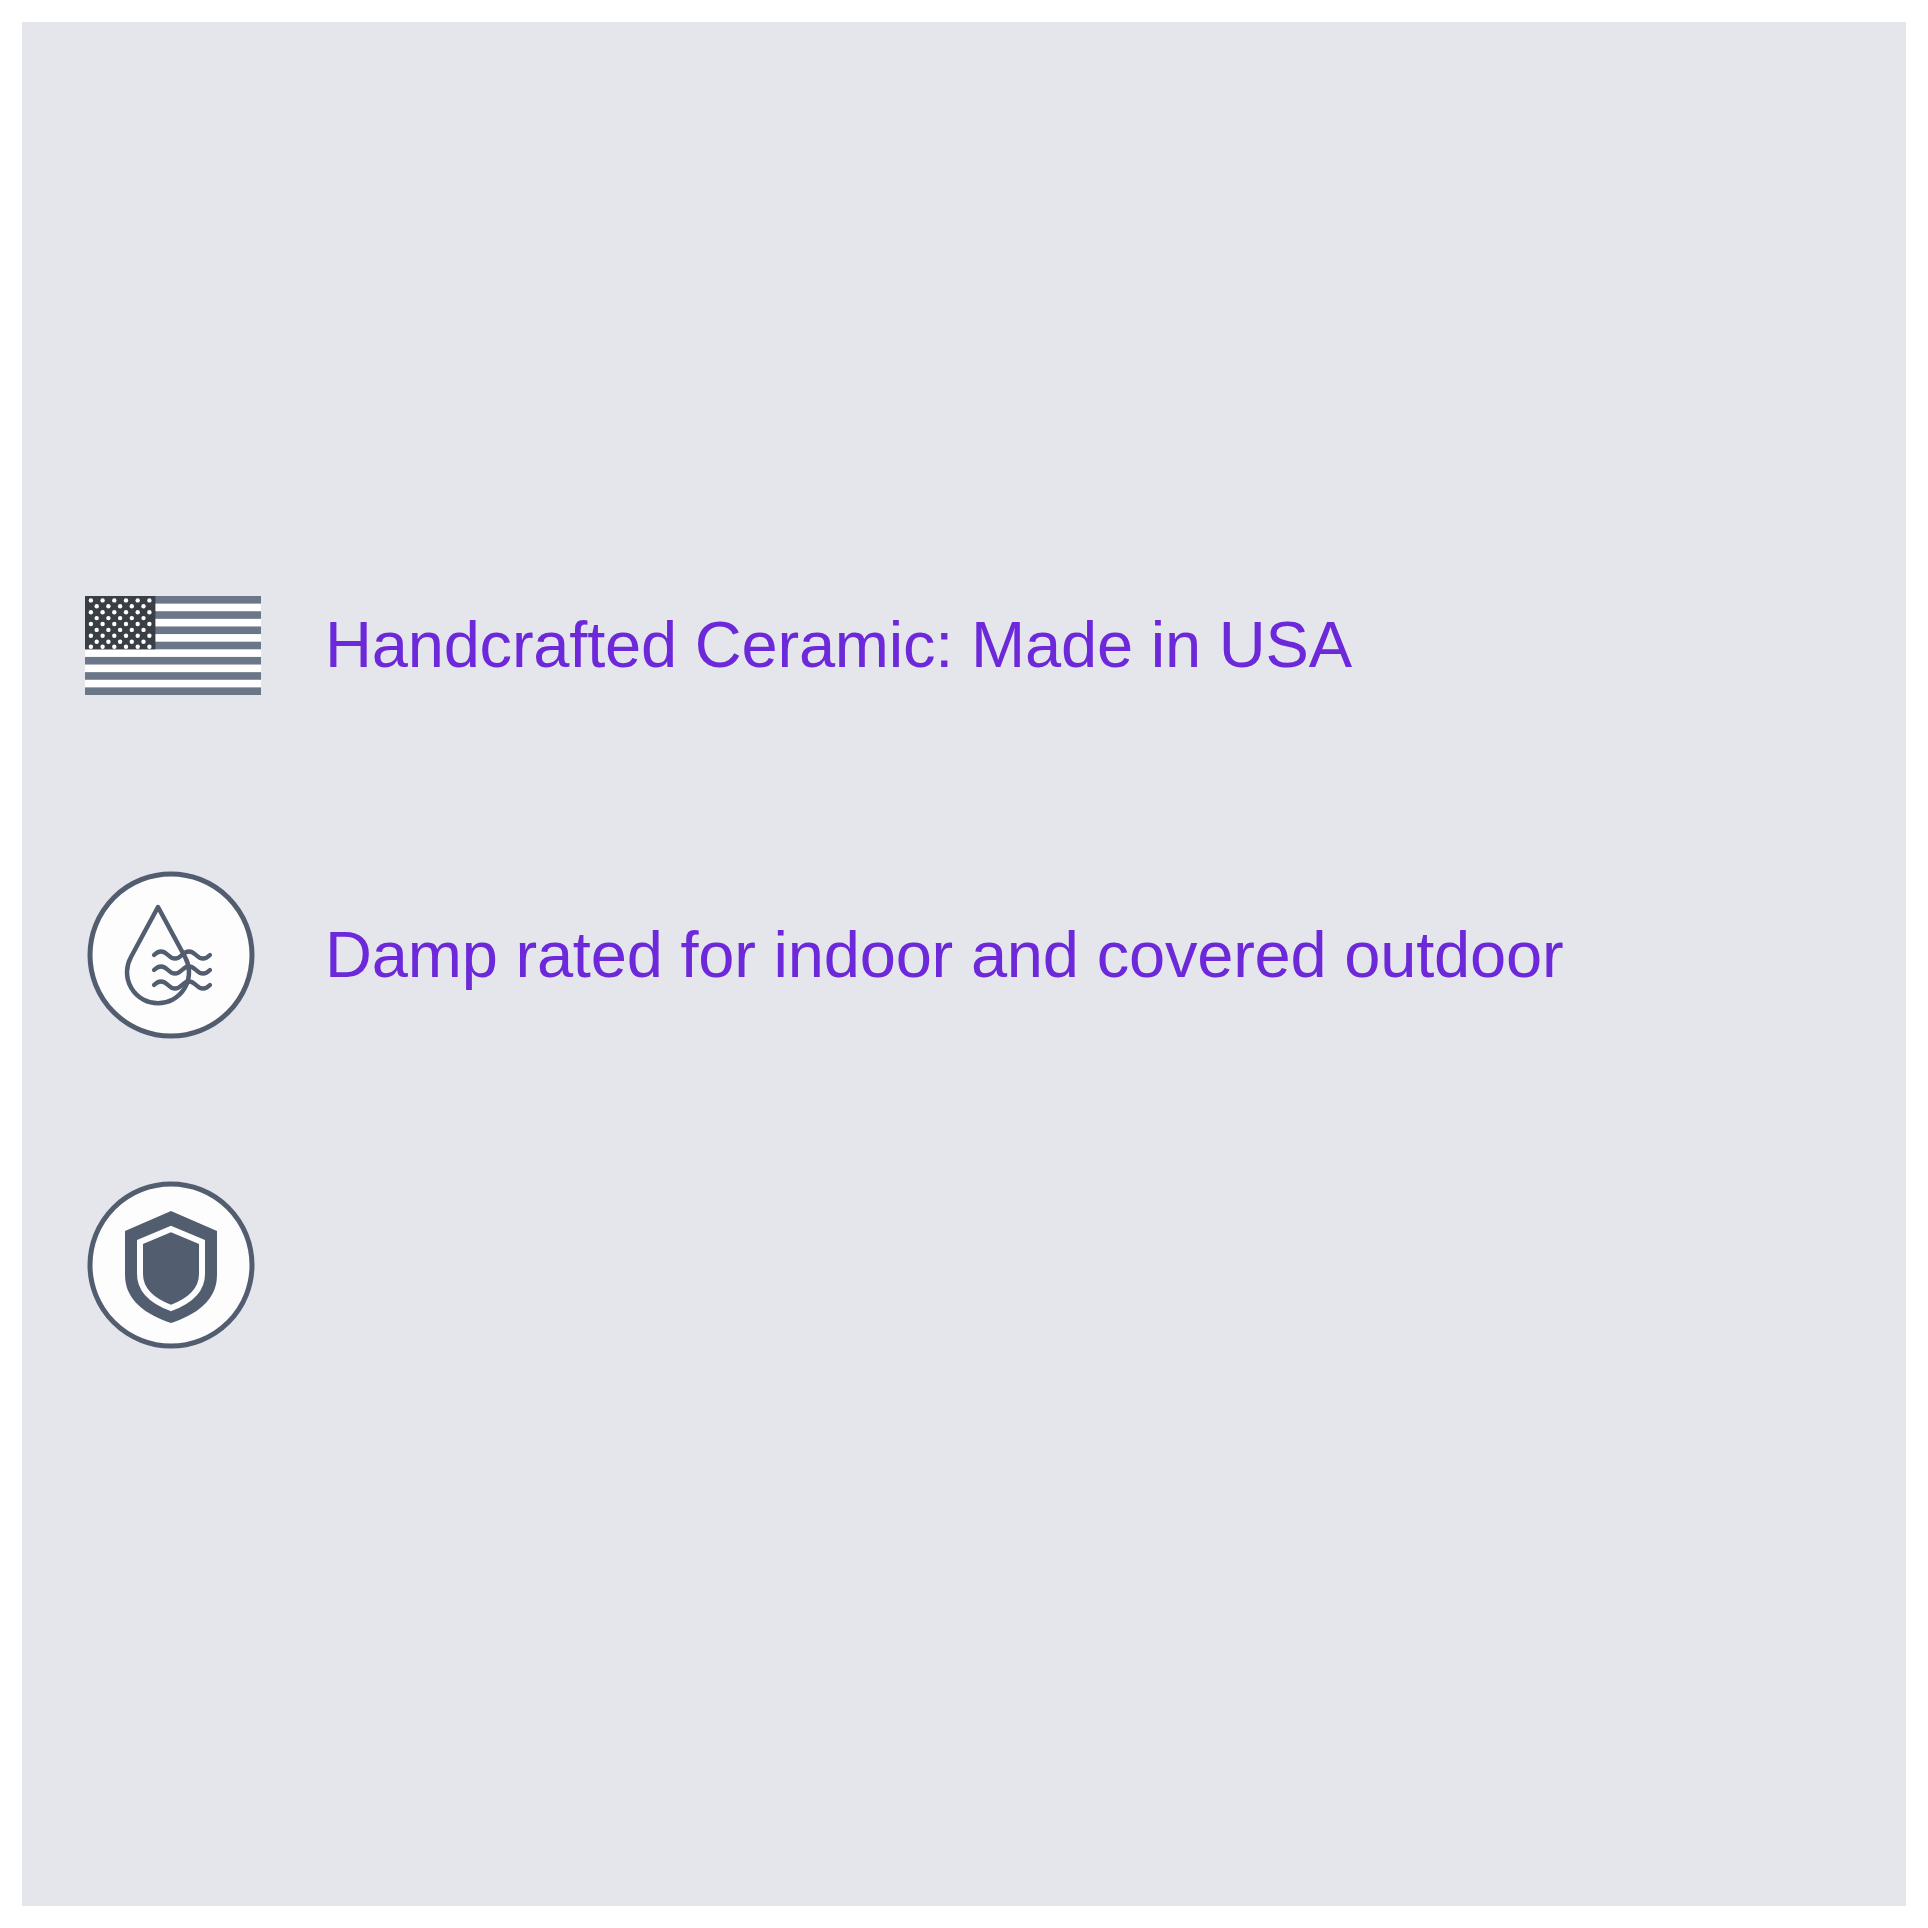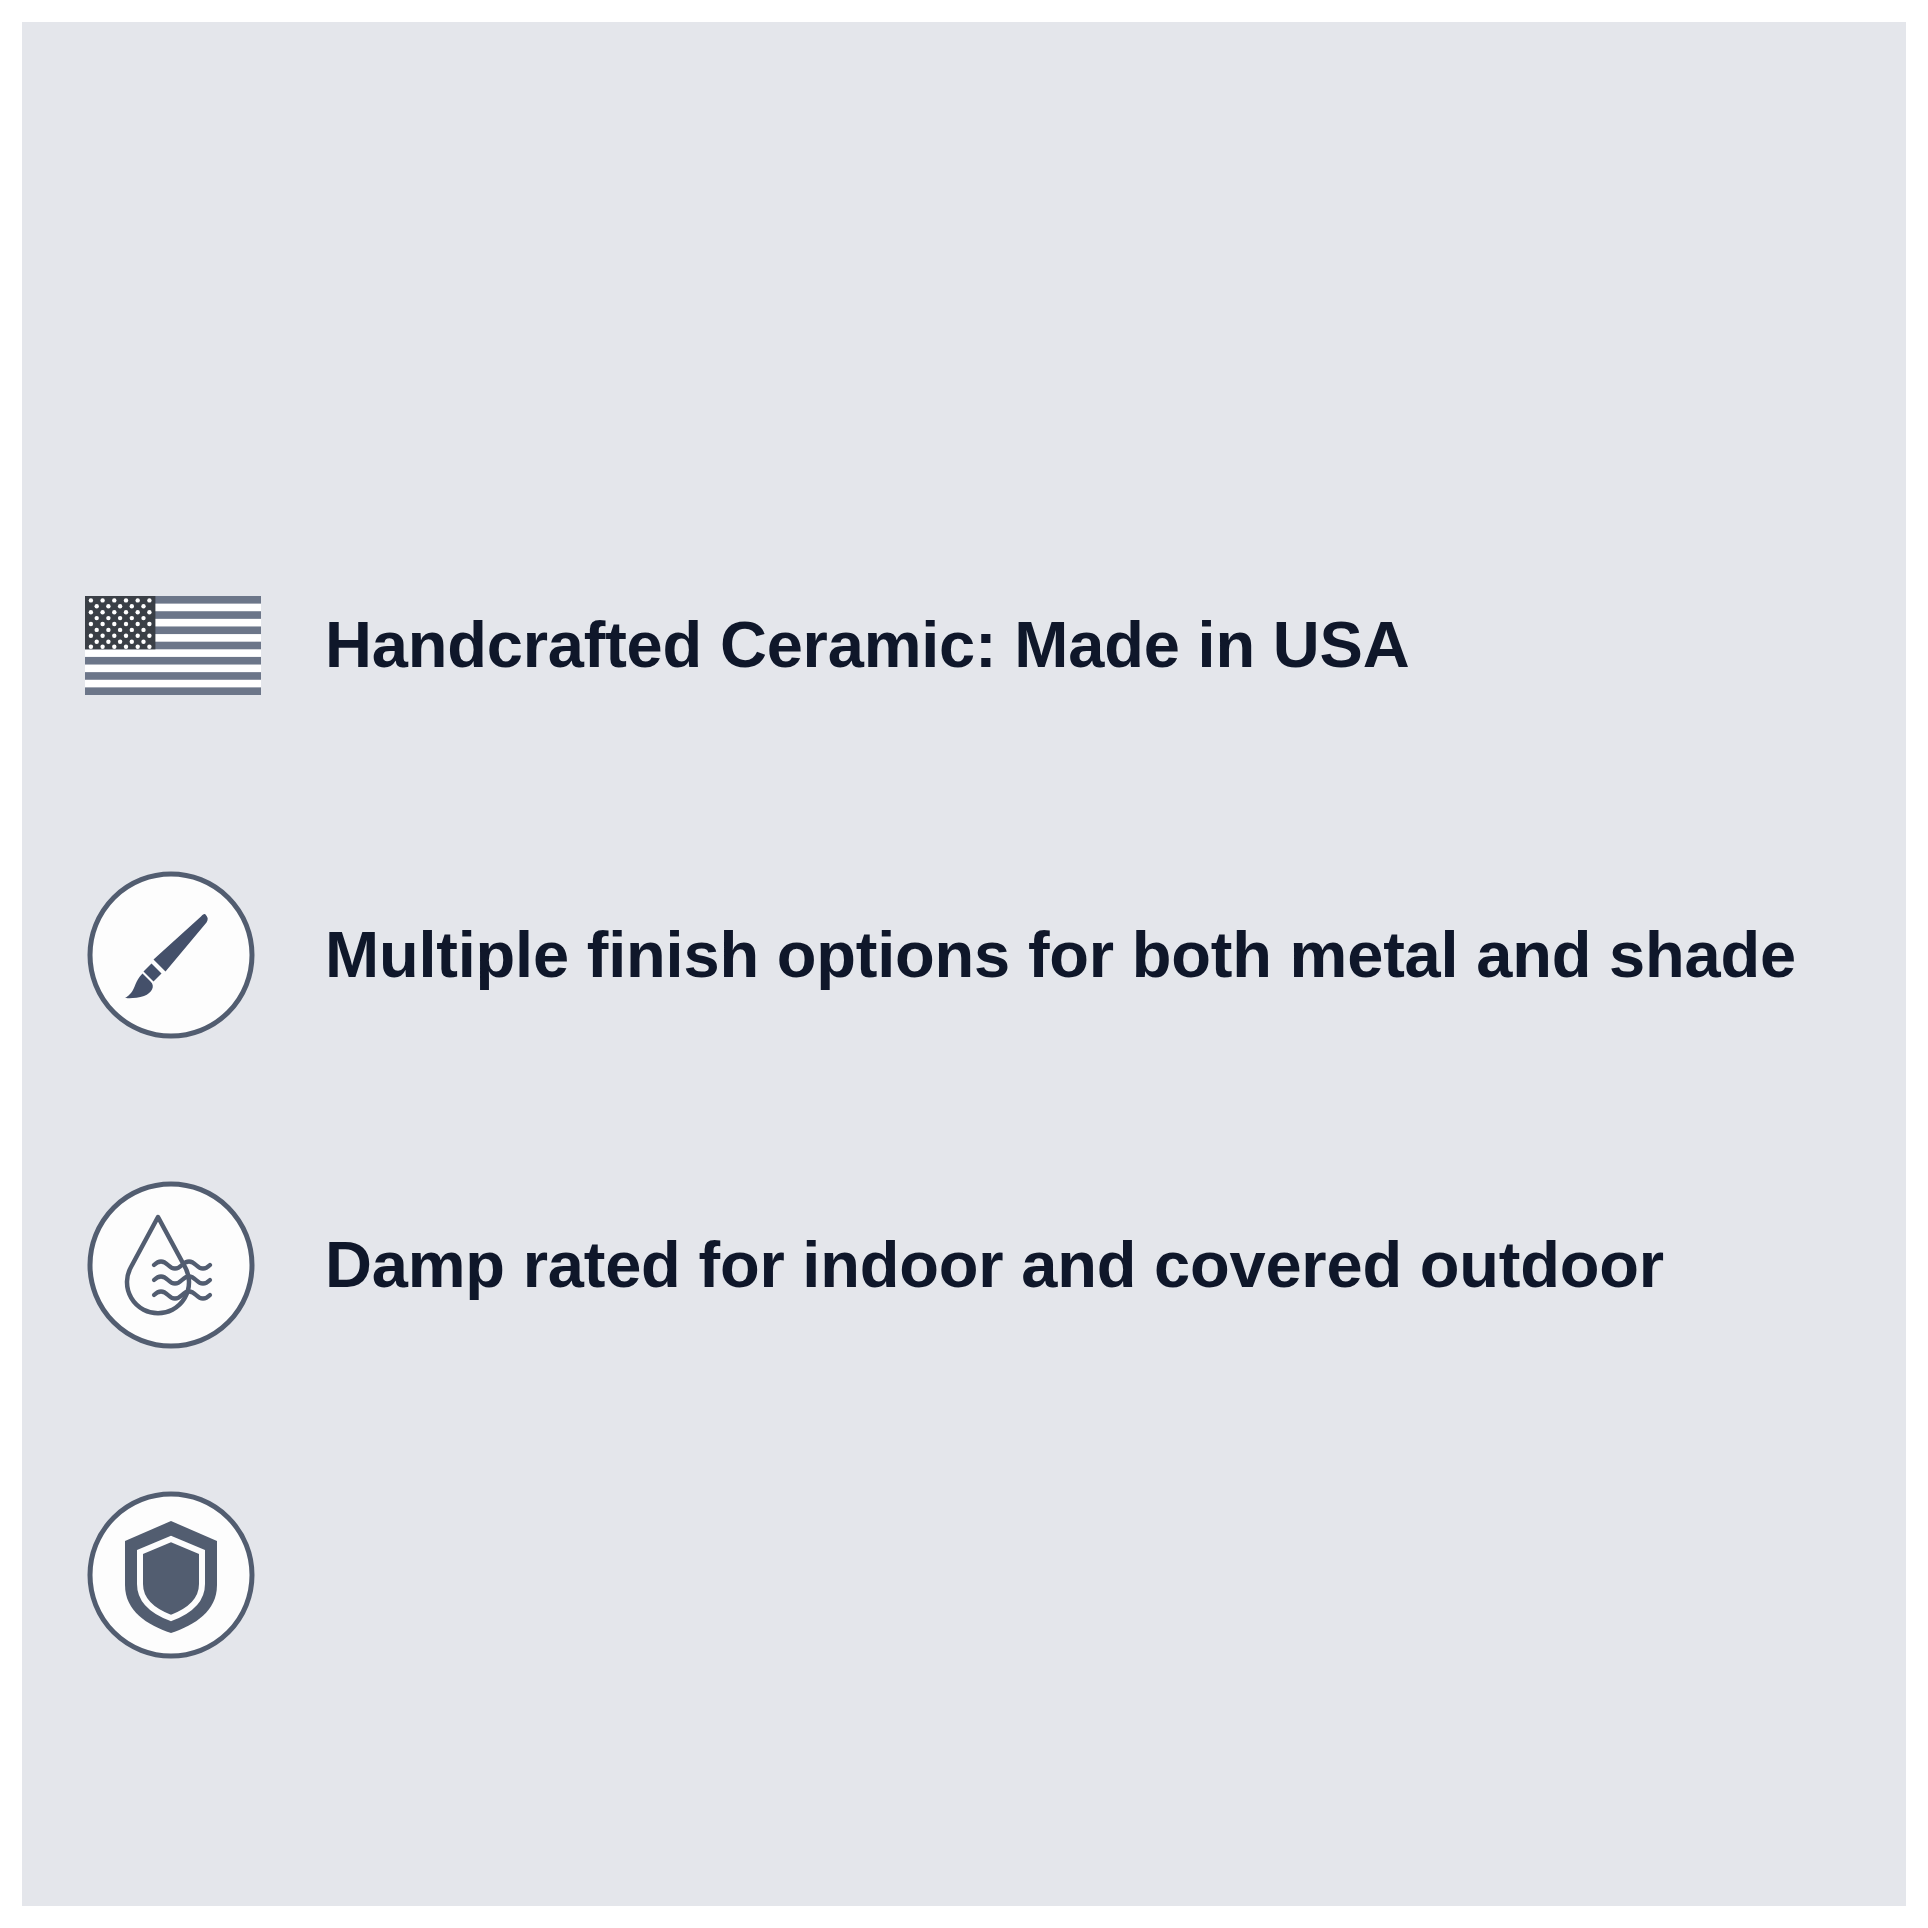--- a/index.html
+++ b/index.html
@@ -54,22 +54,22 @@
   }
 
   .label-cell {
     flex: 1;
     padding-left: 0px;
   }
 
   .feature-label {
     font-family: "Liberation Sans", sans-serif;
     font-size: 65px;
-    font-weight: 700;
-    color: #0f172a;
+    font-weight: 400;
+    color: #6d28d9;
     letter-spacing: -0.2px;
     line-height: 1.05;
     white-space: nowrap;
   }
 
   
   .flag-icon {
     width: 176px;
     height: 99px;
     display: block;
@@ -175,35 +175,20 @@
                   <circle cx="64.4" cy="50.8" r="2.2"></circle>
               </g>
             </g>
           </svg>
         </div>
         <div class="label-cell">
           <div class="feature-label">Handcrafted Ceramic: Made in USA</div>
         </div>
       </div>
 
-      <div class="feature-row">
-        <div class="icon-cell">
-          <svg class="circle-icon" viewBox="0 0 172 172">
-            <circle cx="86" cy="86" r="81" fill="#fdfdfd" stroke="#525d70" stroke-width="5"></circle>
-            <g fill="#44506a">
-              <path d="M120.5 45.5 C123 48 123.5 50.5 121.5 53.5 L80.5 102.5 L68.5 90.5 L116 47.5 C118.5 45 119.5 44.5 120.5 45.5 Z"></path>
-              <path d="M76.5 104.5 L66.5 94.5 L58.5 102.5 L68.5 112.5 Z"></path>
-              <path d="M57.5 104.5 C50 112 50.5 118.5 46 124 C42.5 128 40 129 40 129 C40 129 51.5 130 59 127 C67 123.8 70.5 117 65.5 112.5 Z"></path>
-            </g>
-          </svg>
-        </div>
-        <div class="label-cell">
-          <div class="feature-label">Multiple finish options for both metal and shade</div>
-        </div>
-      </div>
 
       <div class="feature-row">
         <div class="icon-cell">
           <svg class="circle-icon" viewBox="0 0 172 172">
             <circle cx="86" cy="86" r="81" fill="#fdfdfd" stroke="#525d70" stroke-width="5"></circle>
             <path d="M73 38 L100 88 A31 31 0 1 1 46 88 Z" fill="none" stroke="#525d70" stroke-width="4.5" stroke-linejoin="round" stroke-linecap="round"></path>
             <g fill="none" stroke="#525d70" stroke-width="4.2" stroke-linecap="round">
               <path d="M69 86 q7 -7 14 0 t14 0 t14 0 t14 0"></path>
               <path d="M69 101 q7 -7 14 0 t14 0 t14 0 t14 0"></path>
               <path d="M69 116 q7 -7 14 0 t14 0 t14 0 t14 0"></path>

